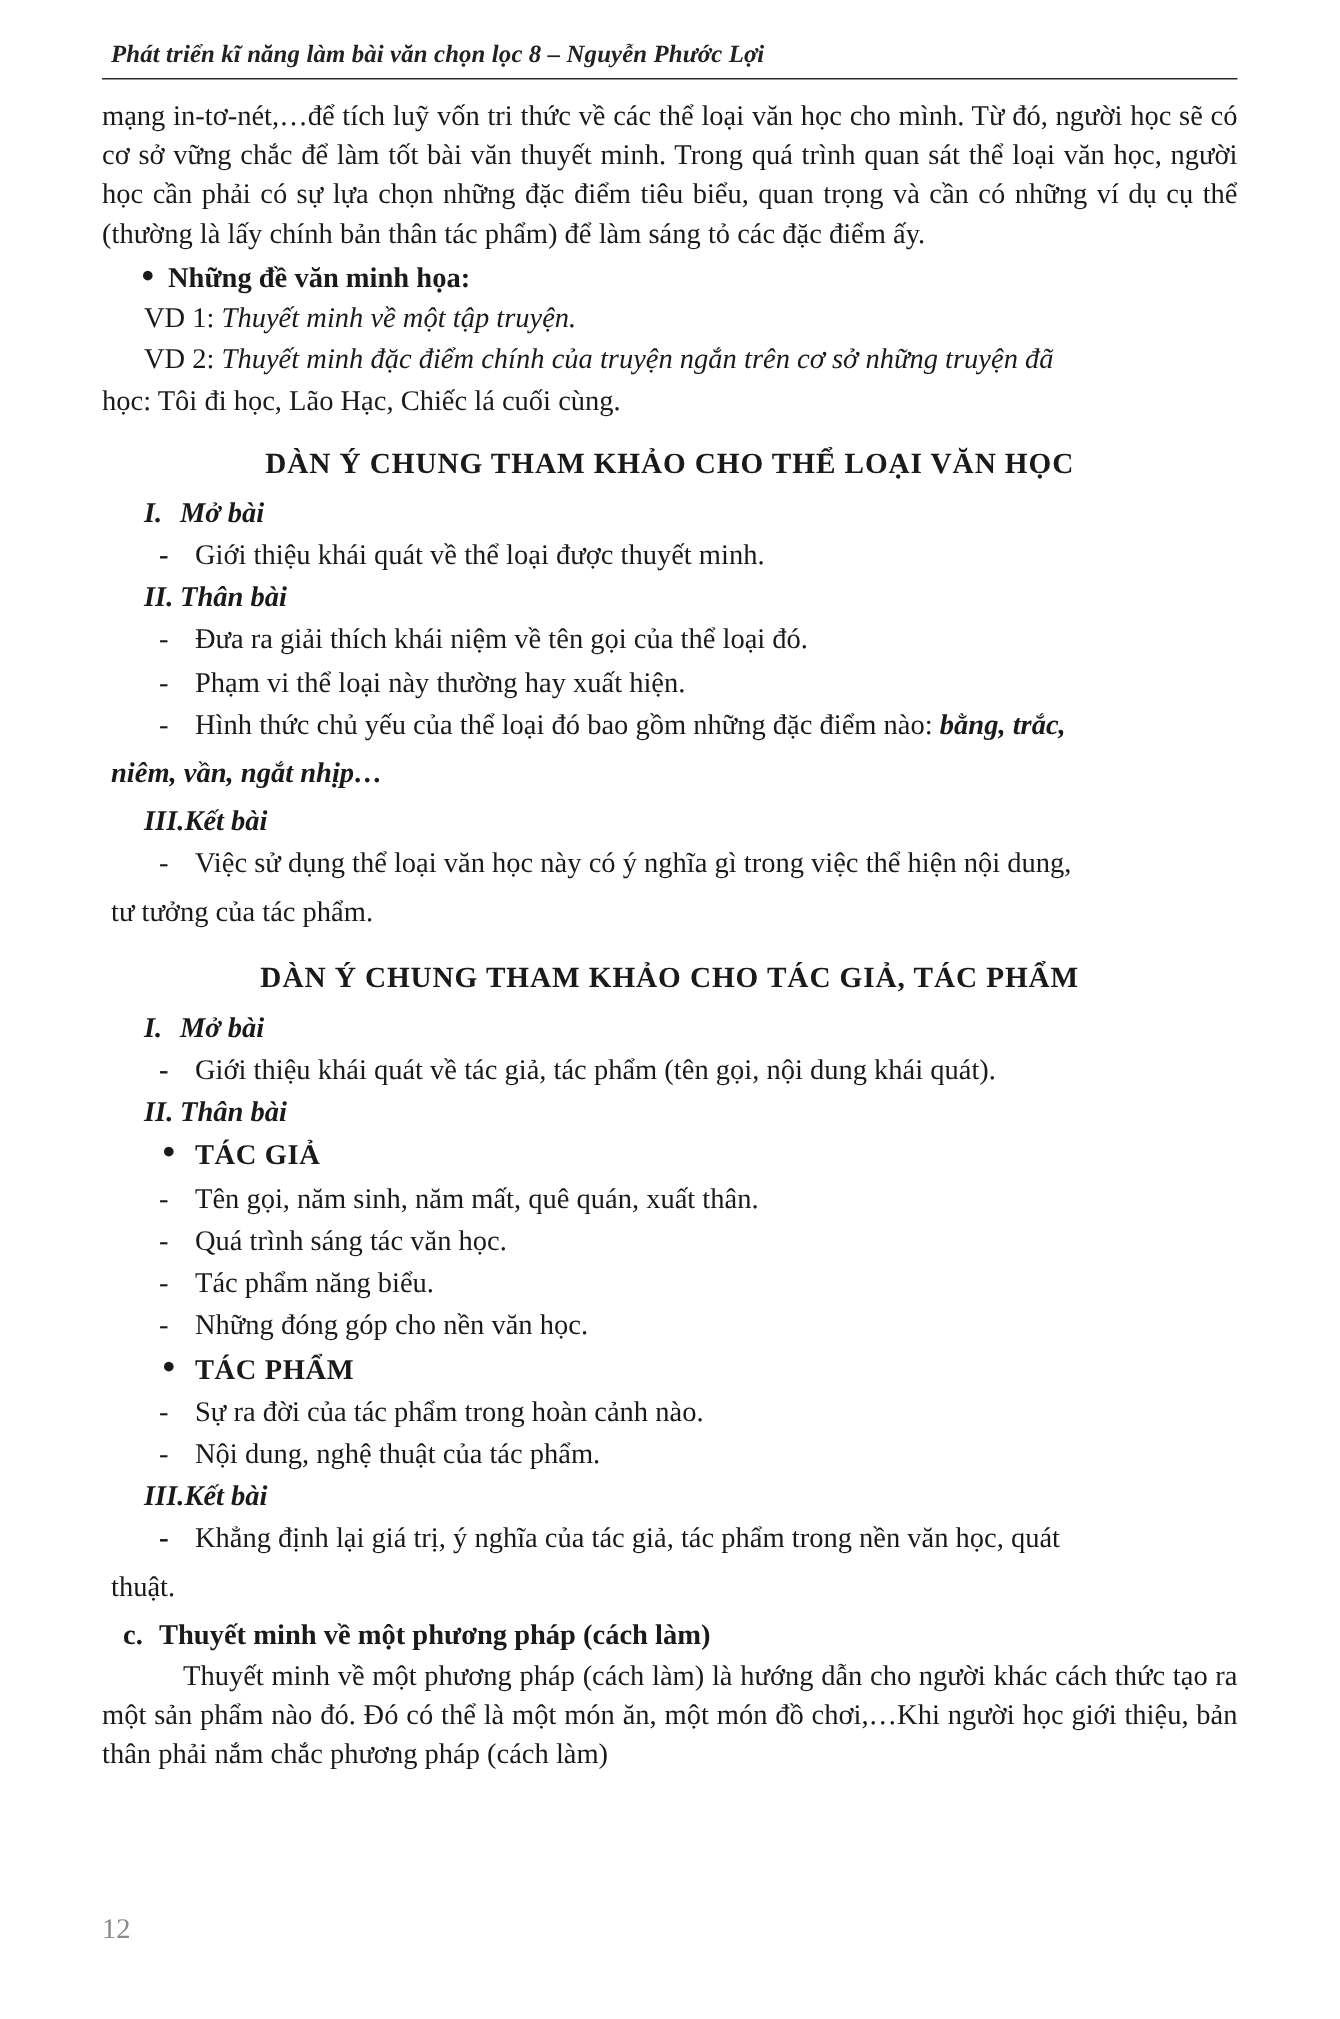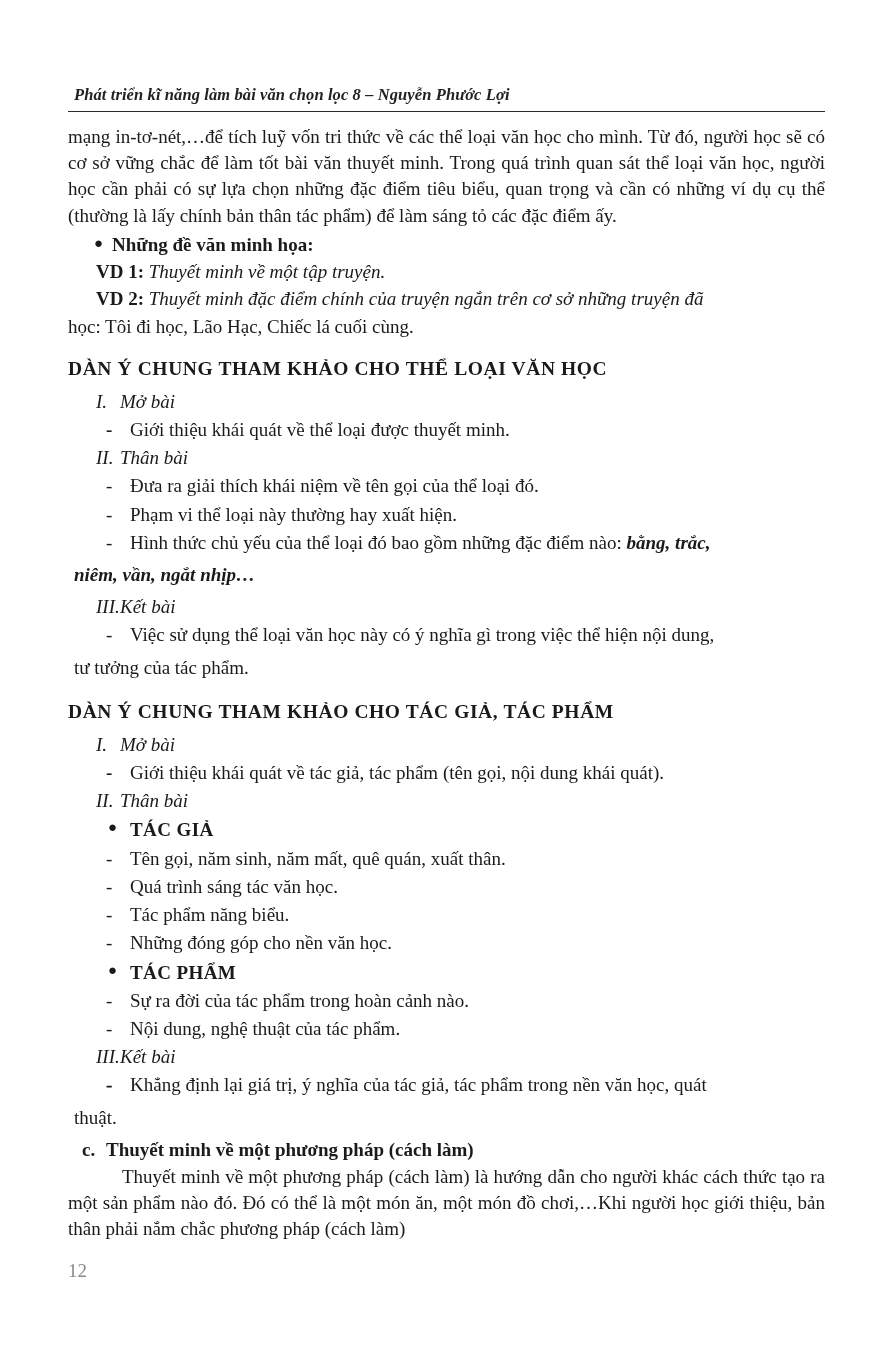--- a/index.html
+++ b/index.html
@@ -14,21 +14,21 @@
     color: #1a1a1a;
     position: relative;
     overflow: hidden;
   }
   .page {
     position: absolute;
     left: 0; top: 0;
     width: 893px;
     height: 1346px;
     box-sizing: border-box;
-    padding: 85px 68px 0 68px;
+    padding: 26px 68px 0 68px;
   }
   .header {
     font-size: 16.5px;
     font-style: italic;
     font-weight: bold;
     text-align: left;
     padding-left: 6px;
     color: #222;
     letter-spacing: 0.1px;
   }
@@ -58,42 +58,43 @@
     left: 26px;
     top: 1px;
     font-size: 15px;
   }
   .vd-line {
     margin: 1px 0;
     padding-left: 28px;
     text-indent: 0;
   }
   .vd-line .lbl {
-    font-weight: bold;
+    font-weight: normal;
   }
   .vd-line .it {
     font-style: italic;
   }
   .vd-cont {
     margin: 0;
     text-align: left;
   }
   .section-title {
+    text-align: center;
     font-weight: bold;
     font-size: 19.5px;
     letter-spacing: 0.6px;
     margin: 16px 0 6px 0;
   }
   .section-title.tight {
     margin-top: 18px;
   }
   .roman {
     margin: 2px 0 1px 0;
     padding-left: 28px;
-    font-weight: normal;
+    font-weight: bold;
     font-style: italic;
     font-size: 19px;
   }
   .roman .num {
     display: inline-block;
     min-width: 24px;
   }
   .dash-item {
     margin: 2px 0 1px 0;
     padding-left: 62px;
@@ -145,21 +146,21 @@
     display: inline-block;
     width: 54px;
   }
   .italic {
     font-style: italic;
     font-weight: bold;
   }
   .page-number {
     position: absolute;
     left: 68px;
-    bottom: 64px;
+    bottom: 48px;
     font-size: 19px;
     color: #8a8a8a;
   }
 </style>
 </head>
 <body>
 
 <div class="page">
 
   <div class="header">Phát triển kĩ năng làm bài văn chọn lọc 8 – Nguyễn Phước Lợi</div>

